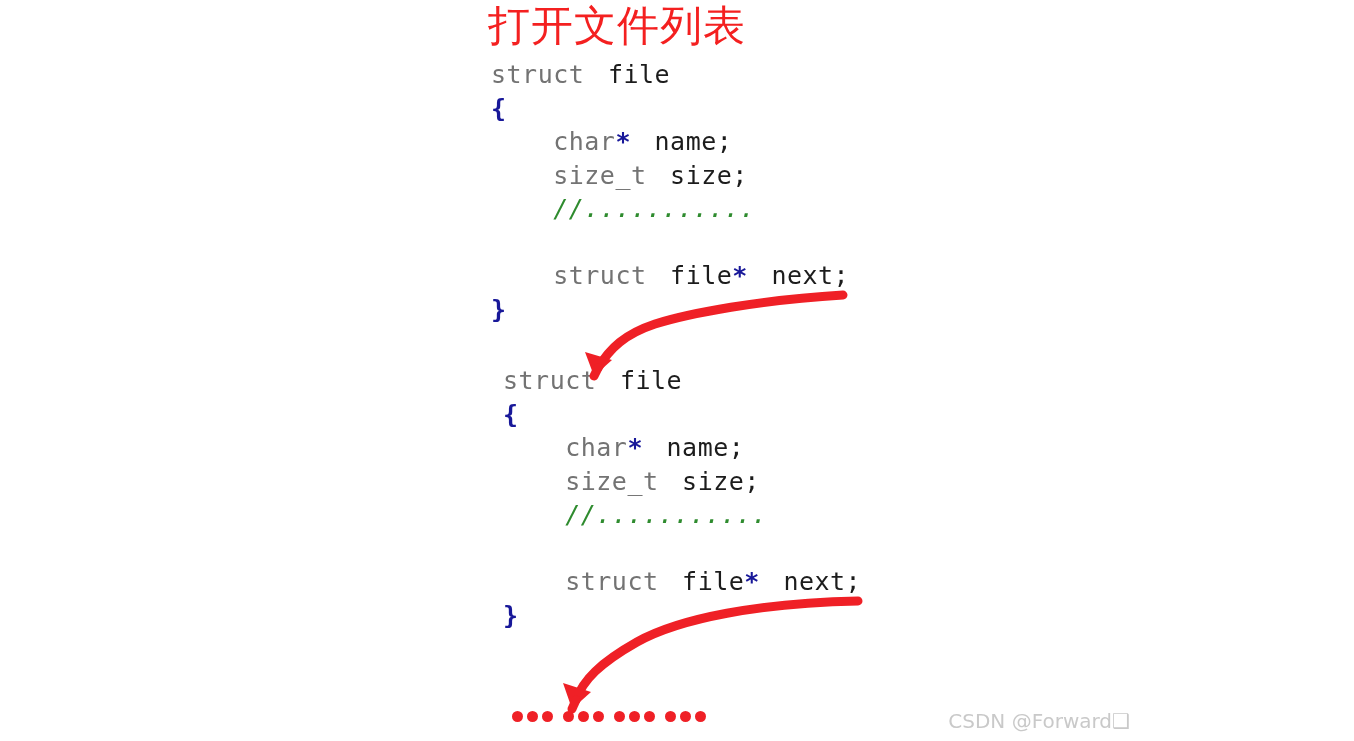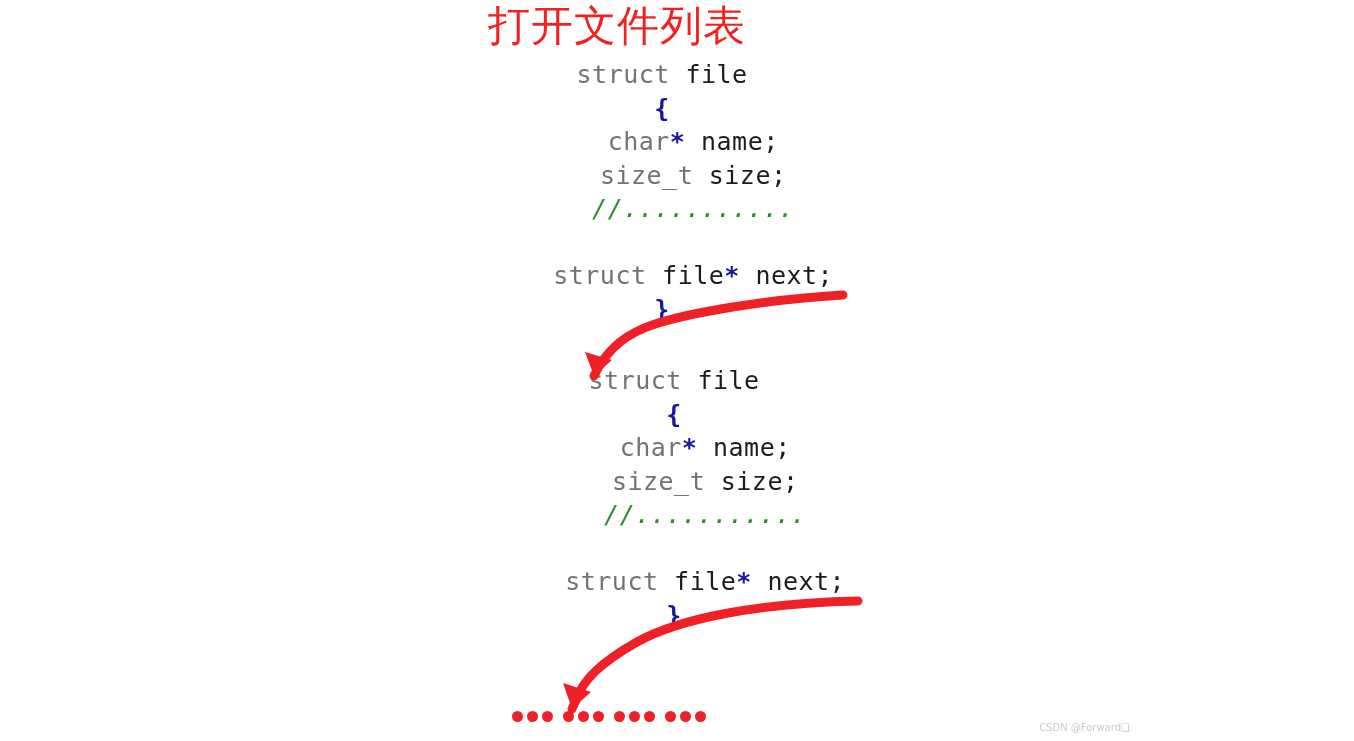--- a/index.html
+++ b/index.html
@@ -7,21 +7,20 @@
     padding: 0;
     background: #ffffff;
   }
   #page {
     position: relative;
     width: 1142px;
     height: 741px;
     background: #ffffff;
     overflow: hidden;
     font-family: "Liberation Serif", "DejaVu Serif", serif;
-    text-align: center;
   }
 
   
   #title {
     position: absolute;
     left: 488px;
     top: 2px;
     font-family: "DejaVu Sans", "Liberation Sans", sans-serif;
     font-size: 42px;
     line-height: 48px;
@@ -39,21 +38,21 @@
     white-space: pre;
     letter-spacing: 0.5px;
   }
   #code-block-1 { left: 491px; top: 58px; }
   #code-block-2 { left: 503px; top: 364px; }
 
   .code-line { height: 33.5px; white-space: pre; }
   .code-line.blank { height: 33.5px; }
 
   .tok-kw      { color: #737373; }
-  .tok-id      { color: #1c1c1c; }
+  .tok-id      { color: #1c1c1c; margin-left: 8px; }
   .tok-punc    { color: #1c1c1c; }
   .tok-brace   { color: #181899; font-weight: bold; }
   .tok-star    { color: #181899; font-weight: bold; }
   .tok-comment { color: #2e8b2e; font-style: italic; }
 
   
   #arrow-layer {
     position: absolute;
     left: 0;
     top: 0;
@@ -78,21 +77,21 @@
     margin-right: 4px;
   }
   #red-dots .dot.gap { margin-right: 10px; }
 
   
   #watermark {
     position: absolute;
     right: 12px;
     bottom: 8px;
     font-family: "DejaVu Sans", "Liberation Sans", sans-serif;
-    font-size: 10px;
+    font-size: 20px;
     color: #c9c9c9;
     white-space: nowrap;
   }
 </style>
 </head>
 <body>
 
 <div id="page">
 
   <div id="title" style="color: rgb(244, 32, 32);">打开文件列表</div>

